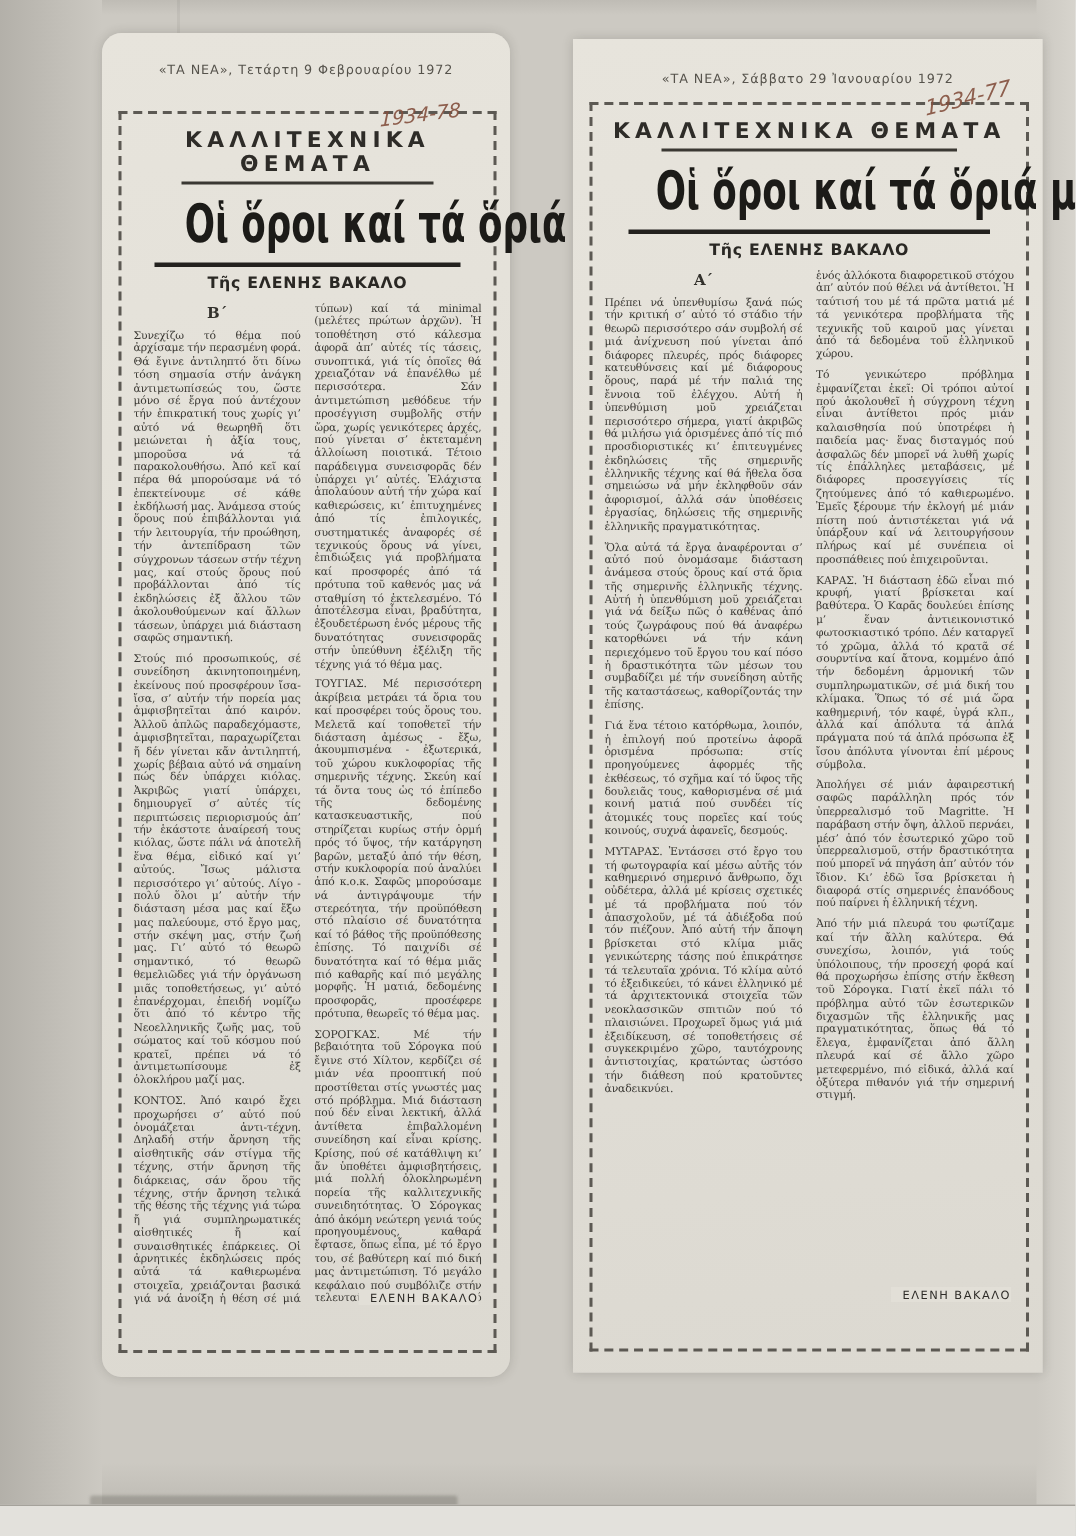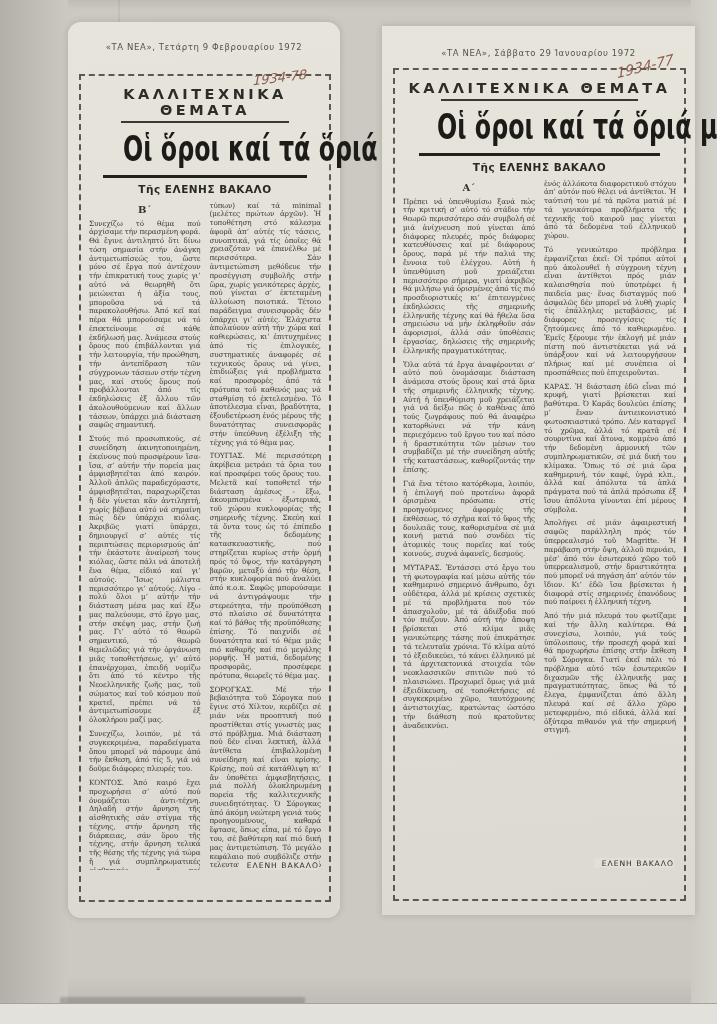--- a/index.html
+++ b/index.html
@@ -83,21 +83,20 @@
     </div>
     <div class="headline"><span>Οἱ ὅροι καί τά ὅριά μας</span></div>
     <div class="headline-rule"></div>
     <div class="byline">Τῆς ΕΛΕΝΗΣ ΒΑΚΑΛΟ</div>
     <div class="cols">
       <div class="col">
         <div class="part-mark">Β´</div>
         <div>
             <p class="para">Συνεχίζω τό θέμα πού ἀρχίσαμε τήν περασμένη φορά. Θά ἔγινε ἀντιληπτό ὅτι δίνω τόση σημασία στήν ἀνάγκη ἀντιμετωπίσεώς του, ὥστε μόνο σέ ἔργα πού ἀντέχουν τήν ἐπικρατική τους χωρίς γι’ αὐτό νά θεωρηθῆ ὅτι μειώνεται ἡ ἀξία τους, μποροῦσα νά τά παρακολουθήσω. Ἀπό κεῖ καί πέρα θά μπορούσαμε νά τό ἐπεκτείνουμε σέ κάθε ἐκδήλωσή μας. Ἀνάμεσα στούς ὅρους πού ἐπιβάλλονται γιά τήν λειτουργία, τήν προώθηση, τήν ἀντεπίδραση τῶν σύγχρονων τάσεων στήν τέχνη μας, καί στούς ὅρους πού προβάλλονται ἀπό τίς ἐκδηλώσεις ἐξ ἄλλου τῶν ἀκολουθούμενων καί ἄλλων τάσεων, ὑπάρχει μιά διάσταση σαφῶς σημαντική.</p>
             <p class="para">Στούς πιό προσωπικούς, σέ συνείδηση ἀκινητοποιημένη, ἐκείνους πού προσφέρουν ἴσα-ἴσα, σ’ αὐτήν τήν πορεία μας ἀμφισβητεῖται ἀπό καιρόν. Ἀλλοῦ ἁπλῶς παραδεχόμαστε, ἀμφισβητεῖται, παραχωρίζεται ἤ δέν γίνεται κἄν ἀντιληπτή, χωρίς βέβαια αὐτό νά σημαίνη πώς δέν ὑπάρχει κιόλας. Ἀκριβῶς γιατί ὑπάρχει, δημιουργεῖ σ’ αὐτές τίς περιπτώσεις περιορισμούς ἀπ’ τήν ἑκάστοτε ἀναίρεσή τους κιόλας, ὥστε πάλι νά ἀποτελῆ ἕνα θέμα, εἰδικό καί γι’ αὐτούς. Ἴσως μάλιστα περισσότερο γι’ αὐτούς. Λίγο - πολύ ὅλοι μ’ αὐτήν τήν διάσταση μέσα μας καί ἔξω μας παλεύουμε, στό ἔργο μας, στήν σκέψη μας, στήν ζωή μας. Γι’ αὐτό τό θεωρῶ σημαντικό, τό θεωρῶ θεμελιῶδες γιά τήν ὀργάνωση μιᾶς τοποθετήσεως, γι’ αὐτό ἐπανέρχομαι, ἐπειδή νομίζω ὅτι ἀπό τό κέντρο τῆς Νεοελληνικῆς ζωῆς μας, τοῦ σώματος καί τοῦ κόσμου πού κρατεῖ, πρέπει νά τό ἀντιμετωπίσουμε ἐξ ὁλοκλήρου μαζί μας.</p>
-            <p class="para">Συνεχίζω, λοιπόν, μέ τά συγκεκριμένα, παραδείγματα ὅπου μπορεῖ νά πάρουμε ἀπό τήν ἔκθεση, ἀπό τίς 5, γιά νά δοῦμε διάφορες πλευρές του.</p>
             <p class="para">ΚΟΝΤΟΣ. Ἀπό καιρό ἔχει προχωρήσει σ’ αὐτό πού ὀνομάζεται ἀντι-τέχνη. Δηλαδή στήν ἄρνηση τῆς αἰσθητικῆς σάν στίγμα τῆς τέχνης, στήν ἄρνηση τῆς διάρκειας, σάν ὅρου τῆς τέχνης, στήν ἄρνηση τελικά τῆς θέσης τῆς τέχνης γιά τώρα ἤ γιά συμπληρωματικές αἰσθητικές ἤ καί συναισθητικές ἐπάρκειες. Οἱ ἀρνητικές ἐκδηλώσεις πρός αὐτά τά καθιερωμένα στοιχεῖα, χρειάζονται βασικά γιά νά ἀνοίξη ἡ θέση σέ μιά ἄλλη λειτουργία τῆς τέχνης εὐρύτερης δεδόσεως καί ἐνεργοποιημένης ὑποβολῆς. Ἤδη ἀλλοῦ ἔχει παρακμάσει κι’ αὐτό τό ἀντικείμενο. Ποιά πιθανότητα θέσης ἔχει ὁ Κοντός γιά τό σήμερα στήν δική μας κατάσταση, τήν ἔννοια τοῦ ἔργου, ὅπως καθιερώθηκε, μέ καθορισμένες γνωριμίες γιά τό κοινό τῶν φιλοτέχνων, ἀποτελώντας ἀντίφαση μέ τήν παρουσία του τήν ἴδια καί τό εἶδος τοῦ ἔργου πού κάνει.</p>
           </div>
       </div>
       <div class="col">
         <div>
             <p class="para">τύπων) καί τά minimal (μελέτες πρώτων ἀρχῶν). Ἡ τοποθέτηση στό κάλεσμα ἀφορᾶ ἀπ’ αὐτές τίς τάσεις, συνοπτικά, γιά τίς ὁποῖες θά χρειαζόταν νά ἐπανέλθω μέ περισσότερα. Σάν ἀντιμετώπιση μεθόδευε τήν προσέγγιση συμβολῆς στήν ὥρα, χωρίς γενικότερες ἀρχές, πού γίνεται σ’ ἐκτεταμένη ἀλλοίωση ποιοτικά. Τέτοιο παράδειγμα συνεισφορᾶς δέν ὑπάρχει γι’ αὐτές. Ἐλάχιστα ἀπολαύουν αὐτή τήν χώρα καί καθιερώσεις, κι’ ἐπιτυχημένες ἀπό τίς ἐπιλογικές, συστηματικές ἀναφορές σέ τεχνικούς ὅρους νά γίνει, ἐπιδιώξεις γιά προβλήματα καί προσφορές ἀπό τά πρότυπα τοῦ καθενός μας νά σταθμίση τό ἐκτελεσμένο. Τό ἀποτέλεσμα εἶναι, βραδύτητα, ἐξουδετέρωση ἑνός μέρους τῆς δυνατότητας συνεισφορᾶς στήν ὑπεύθυνη ἐξέλιξη τῆς τέχνης γιά τό θέμα μας.</p>
             <p class="para">ΤΟΥΓΙΑΣ. Μέ περισσότερη ἀκρίβεια μετράει τά ὅρια του καί προσφέρει τούς ὅρους του. Μελετᾶ καί τοποθετεῖ τήν διάσταση ἀμέσως - ἔξω, ἀκουμπισμένα - ἐξωτερικά, τοῦ χώρου κυκλοφορίας τῆς σημερινῆς τέχνης. Σκεύη καί τά ὄντα τους ὡς τό ἐπίπεδο τῆς δεδομένης κατασκευαστικῆς, πού στηρίζεται κυρίως στήν ὁρμή πρός τό ὕψος, τήν κατάργηση βαρῶν, μεταξύ ἀπό τήν θέση, στήν κυκλοφορία πού ἀναλύει ἀπό κ.ο.κ. Σαφῶς μπορούσαμε νά ἀντιγράψουμε τήν στερεότητα, τήν προϋπόθεση στό πλαίσιο σέ δυνατότητα καί τό βάθος τῆς προϋπόθεσης ἐπίσης. Τό παιχνίδι σέ δυνατότητα καί τό θέμα μιᾶς πιό καθαρῆς καί πιό μεγάλης μορφῆς. Ἡ ματιά, δεδομένης προσφορᾶς, προσέφερε πρότυπα, θεωρεῖς τό θέμα μας.</p>
             <p class="para">ΣΟΡΟΓΚΑΣ. Μέ τήν βεβαιότητα τοῦ Σόρογκα πού ἔγινε στό Χίλτον, κερδίζει σέ μιάν νέα προοπτική πού προστίθεται στίς γνωστές μας στό πρόβλημα. Μιά διάσταση πού δέν εἶναι λεκτική, ἀλλά ἀντίθετα ἐπιβαλλομένη συνείδηση καί εἶναι κρίσης. Κρίσης, πού σέ κατάθλιψη κι’ ἄν ὑποθέτει ἀμφισβητήσεις, μιά πολλή ὁλοκληρωμένη πορεία τῆς καλλιτεχνικῆς συνειδητότητας. Ὁ Σόρογκας ἀπό ἀκόμη νεώτερη γενιά τούς προηγουμένους, καθαρά ἔφτασε, ὅπως εἶπα, μέ τό ἔργο του, σέ βαθύτερη καί πιό δική μας ἀντιμετώπιση. Τό μεγάλο κεφάλαιο πού συμβόλιζε στήν τελευταία του ἔκθεση ἔγινε τό σχῆμα καί ὁ τρόπος, ἡ τάση, ἡ ἐφαρμογή τῆς ὕλης καί τῆς μορφῆς.</p>
             <p class="para">Γιά μιά τέτοια κουβέντα, λοιπόν, πάρα κολλητή γιά μᾶς, τήν ἀποστολή πού μποροῦσε νά ἔχουμε αὐτή τή στιγμή, μέσα στήν πραγματικότητα. Ἔδωσε τά ὅρια — γιά νά ξαναγυρίσω στήν ἀρχή — τά ὅρια σ’ ἐμᾶς. Δικαιώνοντας τήν ἔκτοτε, βιογραφεῖται. Εἶναι μιά ἐκλογή ὁπωσδήποτε. Νομίζω ὅτι εἶναι ἀρκετό γιά νά δοῦμε τό θέμα μας ἀλλά πρακτικά ἀφοροῦσε στήν λειτουργία τῆς τέχνης μέσα στίς προϋποθέσεις τῆς ζωῆς μας.</p>
           </div>

